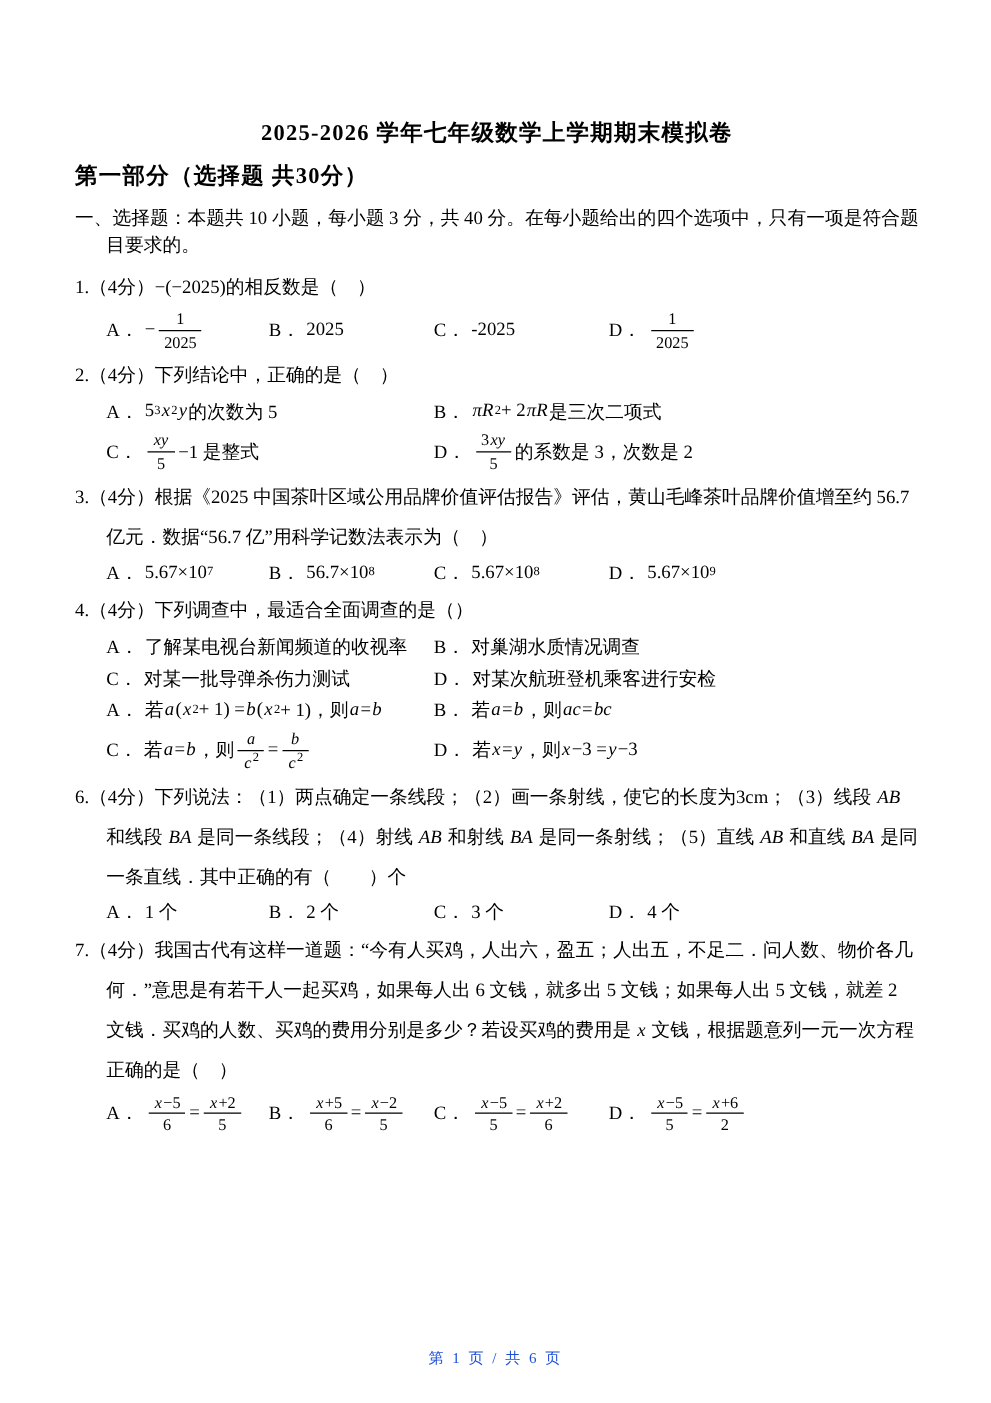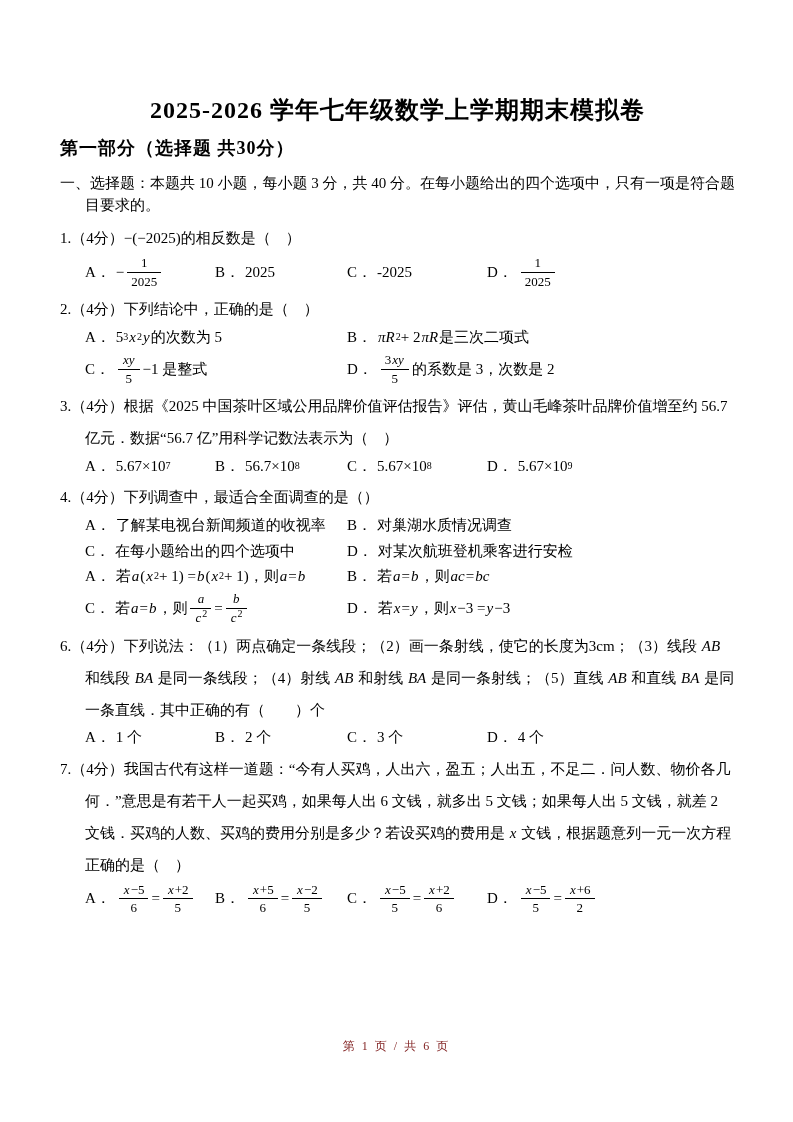--- a/index.html
+++ b/index.html
@@ -7,21 +7,21 @@
     width: 793px; height: 1122px;
     background: #ffffff; color: #000000;
     font-family: "Liberation Serif", "DejaVu Serif", serif;
     font-size: 15px;
     position: relative;
     box-sizing: border-box;
     padding: 94px 58px 0 60px;
     overflow: hidden;
   }
   .title {
-    font-size: 24px; font-weight: bold; text-align: center;
+    font-size: 18px; font-weight: bold; text-align: center;
     margin: 0 0 10px 0; letter-spacing: 1px;
   }
   .subtitle {
     font-size: 13px; font-style: italic; text-align: center;
     margin: 0 0 14px 0;
   }
   .section-heading {
     font-size: 18px; font-weight: bold; text-align: left;
     margin: 0 0 12px 0; letter-spacing: 1px;
   }
@@ -46,22 +46,22 @@
   .v { font-style: italic; font-family: "Liberation Serif", "DejaVu Serif", serif; padding: 0 1px; }
   sup { font-size: 10px; line-height: 0; }
   .frac {
     display: inline-flex; flex-direction: column;
     vertical-align: middle; text-align: center;
     margin: 0 3px; font-size: 13px; line-height: 1.2;
   }
   .frac .num { display: block; padding: 0 4px 1px 4px; border-bottom: 1px solid #000; }
   .frac .den { display: block; padding: 1px 4px 0 4px; }
   .page-footer {
-    position: absolute; top: 1038px; left: 0; width: 793px;
-    text-align: center; font-size: 12px; color: #7f1d1d; letter-spacing: 2px;
+    position: absolute; top: 1078px; left: 0; width: 793px;
+    text-align: center; font-size: 12px; color: #1d4ed8; letter-spacing: 2px;
   }
 </style>
 </head>
 <body>
 
 <header>
   <h1 class="title">2025-2026 学年七年级数学上学期期末模拟卷</h1>
   <h2 class="section-heading">第一部分（选择题 共30分）</h2>
   <p class="instructions">一、选择题：本题共 10 小题，每小题 3 分，共 40 分。在每小题给出的四个选项中，只有一项是符合题目要求的。</p>
 </header>
@@ -150,21 +150,21 @@
         <div class="option">
           <span class="opt-label">A．</span>
           <span class="opt-body">了解某电视台新闻频道的收视率</span>
         </div>
         <div class="option">
           <span class="opt-label">B．</span>
           <span class="opt-body">对巢湖水质情况调查</span>
         </div>
         <div class="option">
           <span class="opt-label">C．</span>
-          <span class="opt-body">在每小题给出的四个选项中</span>
+          <span class="opt-body">对某一批导弹杀伤力测试</span>
         </div>
         <div class="option">
           <span class="opt-label">D．</span>
           <span class="opt-body">对某次航班登机乘客进行安检</span>
         </div>
       </div>
     </section>
     <section class="question">
       <div class="options cols2">
         <div class="option">

